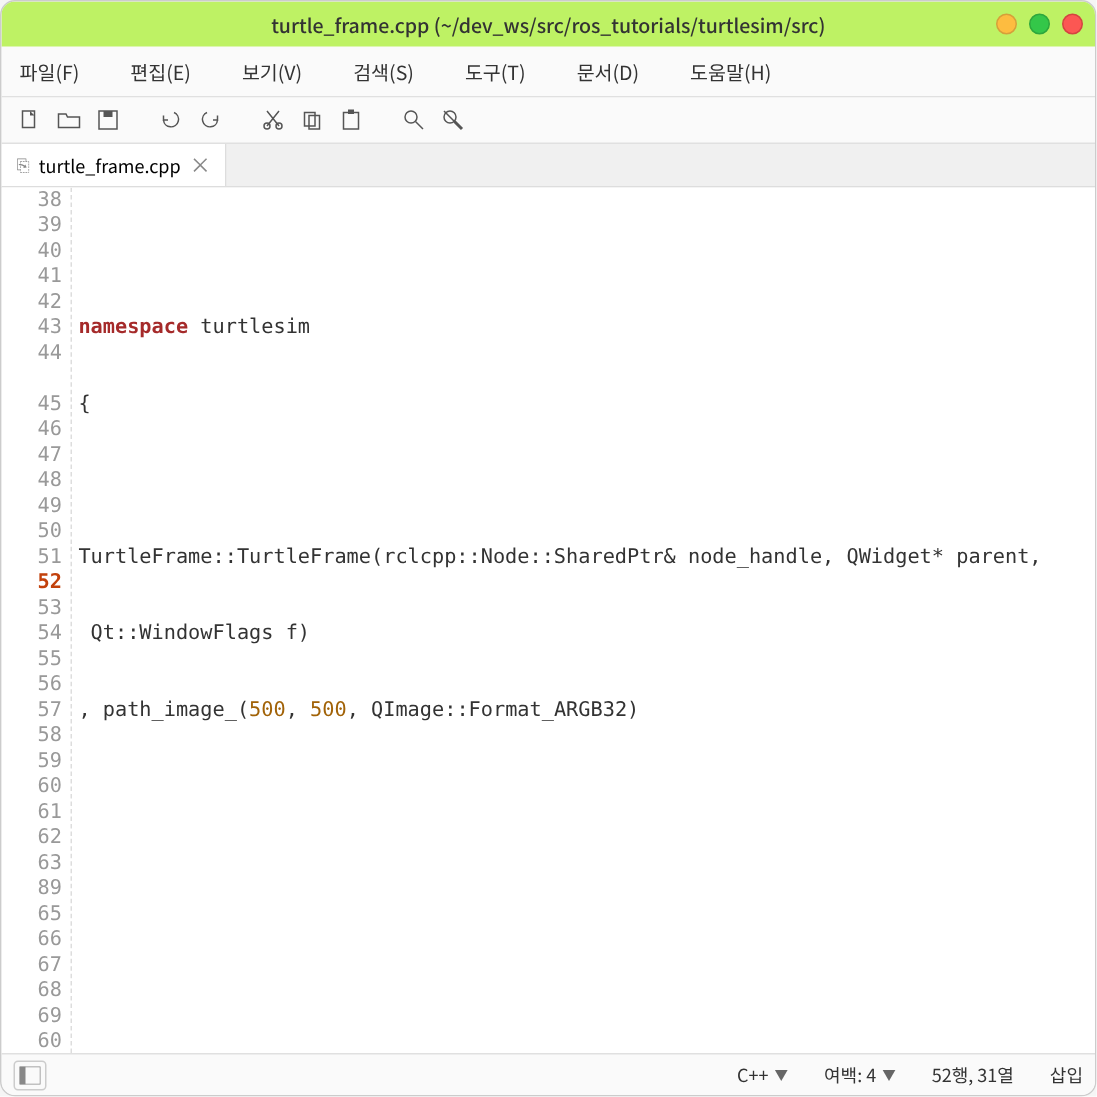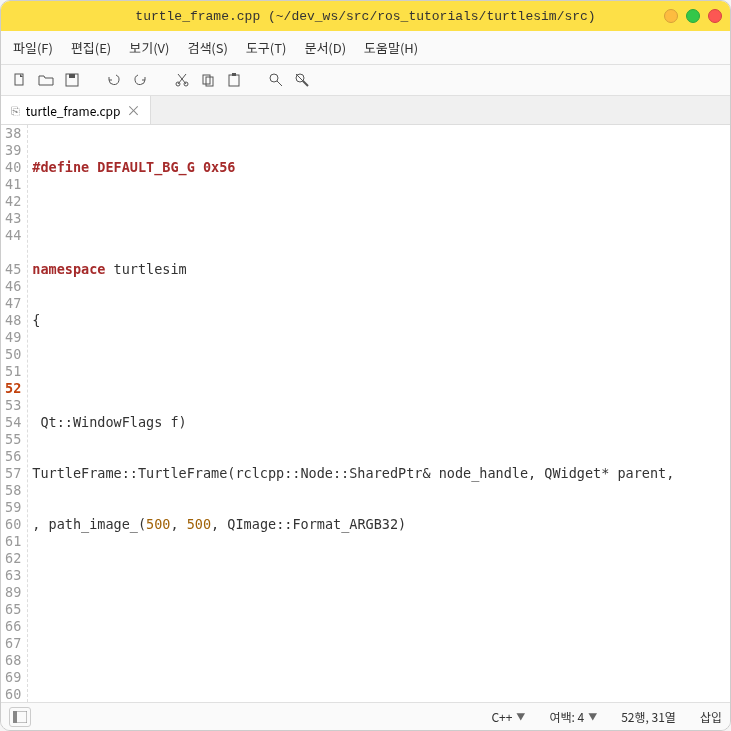--- a/index.html
+++ b/index.html
@@ -16,28 +16,27 @@
     .window {
       background: #fafafa;
       border-radius: 10px;
       overflow: hidden;
       height: 100%;
       display: flex;
       flex-direction: column;
       border: 1px solid #ccc;
     }
     .titlebar {
-      background: #fde047;
+      background: #bef264;
       padding: 6px 10px;
       display: flex;
       align-items: center;
       justify-content: center;
       position: relative;
       height: 30px;
-      font-family: Liberation Mono, monospace;
     }
     .title-text {
       font-size: 13px;
       color: #333;
       font-weight: 500;
     }
     .window-controls {
       position: absolute;
       right: 8px;
       display: flex;
@@ -49,21 +48,21 @@
       border-radius: 50%;
     }
     .wc-min { background: #fdbc40; border: 1px solid #d6a039; }
     .wc-max { background: #34c749; border: 1px solid #2da73d; }
     .wc-close { background: #fc5753; border: 1px solid #d44441; }
     .menubar {
       display: flex;
       background: #fafafa;
       padding: 4px 4px;
       border-bottom: 1px solid #e0e0e0;
-      gap: 2px;
+      gap: 18px;
     }
     .menu-item {
       padding: 3px 8px;
       font-size: 13px;
       color: #333;
       cursor: pointer;
     }
     .toolbar {
       display: flex;
       align-items: center;
@@ -111,21 +110,21 @@
       overflow: hidden;
     }
     .gutter {
       background: #fff;
       color: #999;
       padding: 0 6px 0 4px;
       text-align: right;
       user-select: none;
       border-right: 1px dashed #ddd;
     }
-    .gutter .ln { height: 17px; }
+    .gutter .ln { height: 17px; margin-left: 20px; }
     .gutter .ln.current { color: #c2410c; font-weight: bold; }
     .code {
       flex: 1;
       padding-left: 4px;
       white-space: pre;
       color: #333;
     }
     .code .line { height: 17px; }
     .code .line.wrap { padding-left: 0; }
     .kw-pre { color: #a52a2a; font-weight: bold; }
@@ -284,27 +283,26 @@
         <div class="ln">63</div>
         <div class="ln">89</div>
         <div class="ln">65</div>
         <div class="ln">66</div>
         <div class="ln">67</div>
         <div class="ln">68</div>
         <div class="ln">69</div>
         <div class="ln">60</div>
       </div>
     <div class="code">
-      <div class="line"><span class="kw-pre">#define DEFAULT_BG_G 0x56</span></div>
       <div class="line"><span></span></div>
       <div class="line"><span class="kw">namespace</span><span> turtlesim</span></div>
       <div class="line"><span>{</span></div>
       <div class="line"><span></span></div>
+      <div class="line"><span>TurtleFrame::TurtleFrame(rclcpp::Node::SharedPtr&amp; node_handle, QWidget* parent,</span></div>
       <div class="line wrap"><span> Qt::WindowFlags f)</span></div>
-      <div class="line"><span>TurtleFrame::TurtleFrame(rclcpp::Node::SharedPtr&amp; node_handle, QWidget* parent,</span></div>
       <div class="line"><span>, path_image_(</span><span class="num">500</span><span>, </span><span class="num">500</span><span>, QImage::Format_ARGB32)</span></div>
       
       
       
       
       
       
       
       
       

